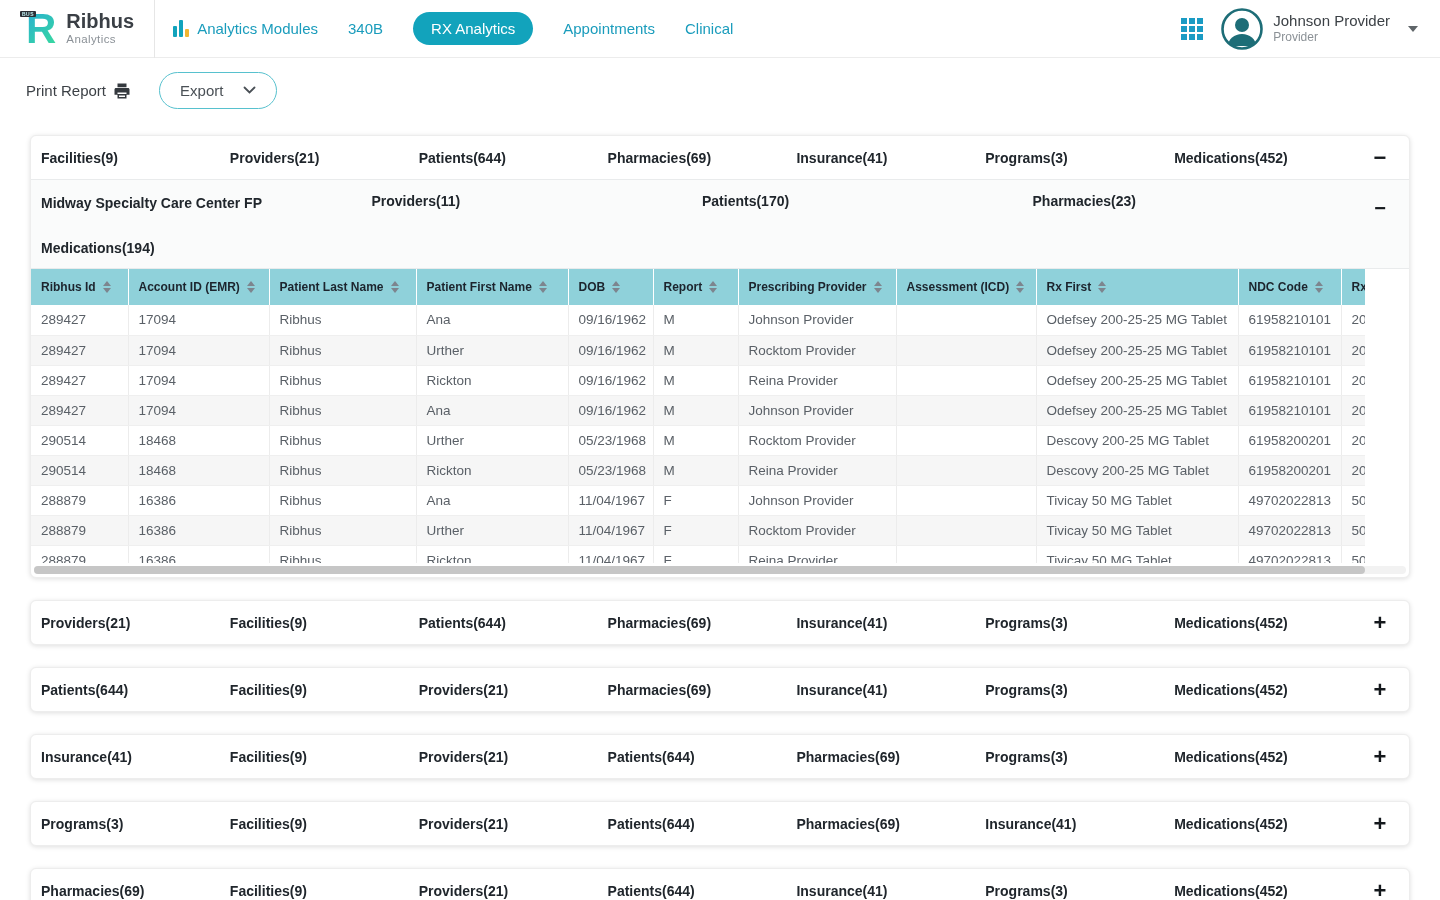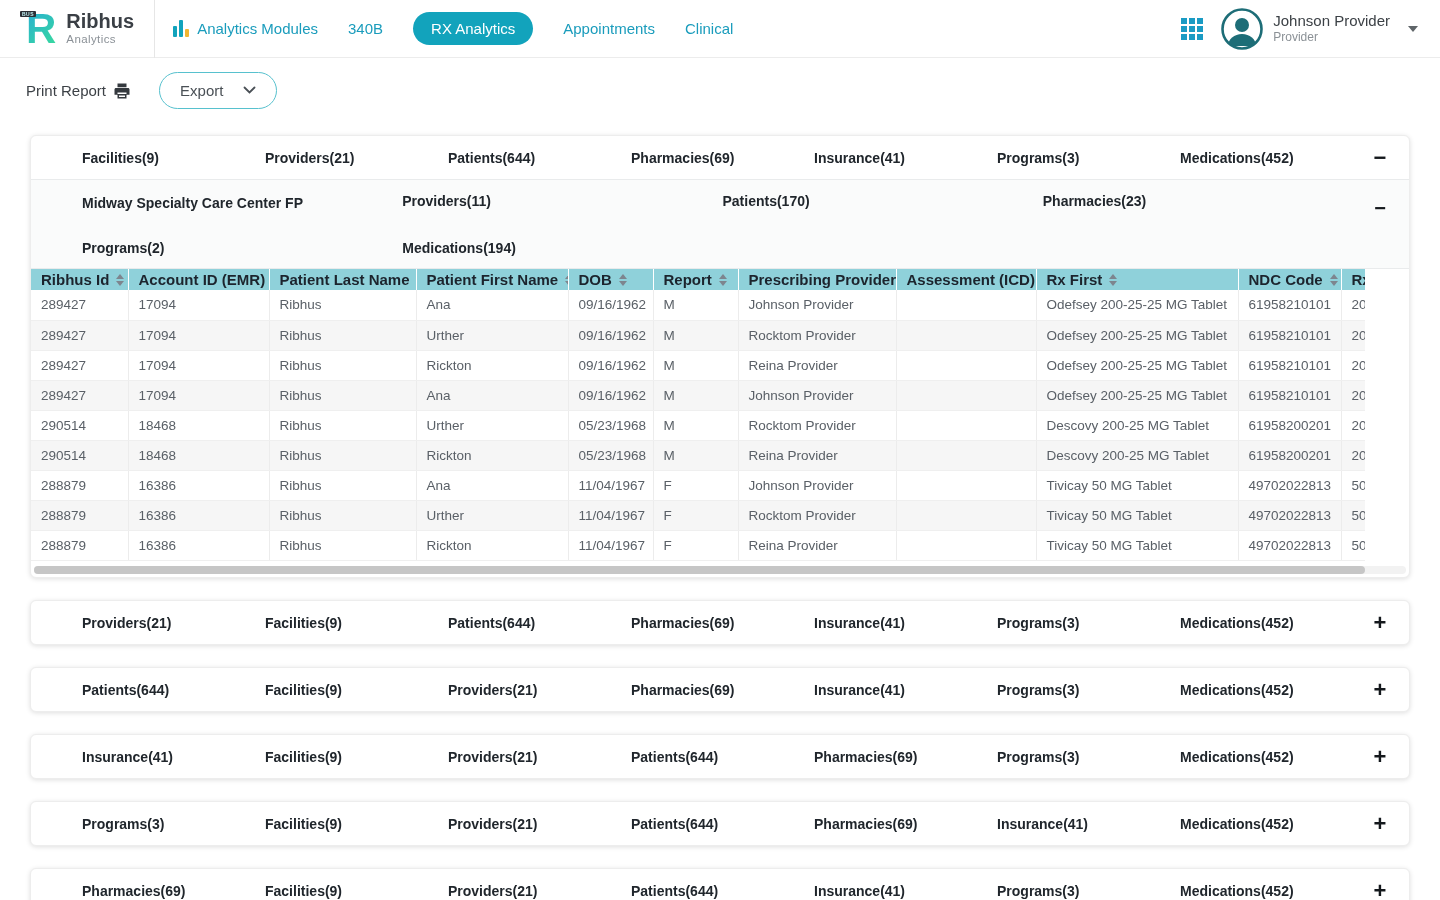--- a/index.html
+++ b/index.html
@@ -34,38 +34,38 @@
 
   
   .toolbar { display:flex; align-items:center; padding:14px 26px 12px; gap:28px; }
   .print-btn { display:flex; align-items:center; gap:7px; font-size:15px; color:#3c4146; cursor:pointer; }
   .export-btn { display:flex; align-items:center; gap:20px; border:1px solid #57c1ce; background:#fff; border-radius:20px; padding:9px 20px; font-size:15px; color:#4a5056; cursor:pointer; }
 
   
   .content { padding:14px 30px 0; }
   .panel { background:#fff; border:1px solid #ededed; border-radius:6px; box-shadow:0 1px 5px rgba(0,0,0,.13); margin-bottom:22px; overflow:hidden; }
   .acc-head { display:flex; align-items:center; padding:0 12px 0 10px; min-height:43px; cursor:pointer; }
-  .acc-items { flex:1; display:grid; align-items:center;margin-left:41px; }
+  .acc-items { flex:1; display:grid; align-items:center; }
   .cols7 { grid-template-columns:repeat(7,1fr); }
   .cols6 { grid-template-columns:repeat(4,1fr); }
   .panel-item { font-size:14px; font-weight:700; color:#20262c; padding:12px 4px 12px 0; white-space:nowrap; overflow:hidden; }
   .toggle { width:34px; text-align:center; font-size:22px; font-weight:700; color:#14181c; line-height:1; cursor:pointer; user-select:none; }
   .toggle.small { font-size:20px; }
 
   .facility-row { background:#fafbfb; border-top:1px solid #e9ebec; border-bottom:1px solid #e9ebec; display:flex; align-items:flex-start; padding:0 12px 0 10px; min-height:62px; cursor:pointer; }
   .facility-row .acc-items { align-items:start; }
   .facility-title { font-size:14px; font-weight:700; color:#20262c; padding:13px 36px 13px 0; line-height:1.5; }
   .facility-row .panel-item { padding-top:13px; }
   .facility-row .toggle { padding-top:18px; }
 
   
   .table-clip { margin-right:44px; overflow:hidden; }
   .table-scroll { height:294px; overflow:hidden; }
   table.rx-table { border-collapse:collapse; table-layout:fixed; width:1434px; }
-  .rx-table th { background:var(--th-bg,#8fd1da); font-size:15px; font-weight:700; color:#1c242d; text-align:left; padding:0 10px; height:21px; border-right:1px solid rgba(255,255,255,.55); white-space:nowrap; overflow:hidden; }
+  .rx-table th { background:var(--th-bg,#8fd1da); font-size:12px; font-weight:700; color:#1c242d; text-align:left; padding:0 10px; height:36px; border-right:1px solid rgba(255,255,255,.55); white-space:nowrap; overflow:hidden; }
   .th-inner { display:flex; align-items:center; gap:7px; }
   .sort { display:inline-flex; flex-direction:column; gap:2px; flex:none; }
   .sort i { display:block; width:0; height:0; border-left:4px solid transparent; border-right:4px solid transparent; }
   .sort .up { border-bottom:5px solid #7d858e; }
   .sort .down { border-top:5px solid #7d858e; }
   .rx-table td { font-size:13.5px; color:#5a6067; padding:0 10px; height:30px; border-right:1px solid #ececec; border-bottom:1px solid #efefef; white-space:nowrap; overflow:hidden; background:#fff; }
   .rx-table tbody tr:nth-child(even) td { background:#f6f6f6; }
   .h-scrollbar { height:8px; background:#f2f2f2; border-radius:4px; margin:3px 3px 3px 3px; position:relative; }
   .h-thumb { position:absolute; left:0; top:0; height:8px; width:97%; background:#c6c6c6; border-radius:4px; cursor:pointer; }
 
@@ -174,21 +174,20 @@
           </div>
         <span class="toggle">−</span>
       </div>
 
       <div class="facility-row">
         <div class="acc-items cols6" id="facility-items">
           <div class="facility-title">Midway Specialty Care Center FP</div>
         <span class="panel-item">Providers(11)</span>
             <span class="panel-item">Patients(170)</span>
             <span class="panel-item">Pharmacies(23)</span>
-            <span class="panel-item">Programs(2)</span>
             <span class="panel-item">Medications(194)</span>
           </div>
         <span class="toggle small">−</span>
       </div>
 
       <div class="table-clip">
         <div class="table-scroll">
           <table class="rx-table">
             <colgroup id="rx-colgroup">
                 <col style="width: 97px;">

